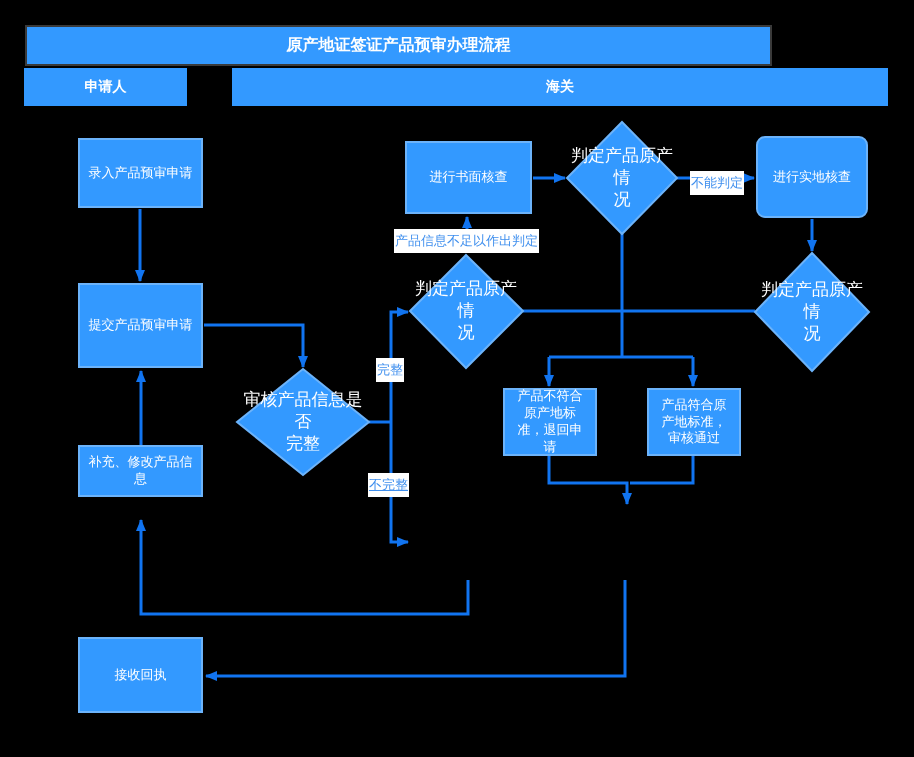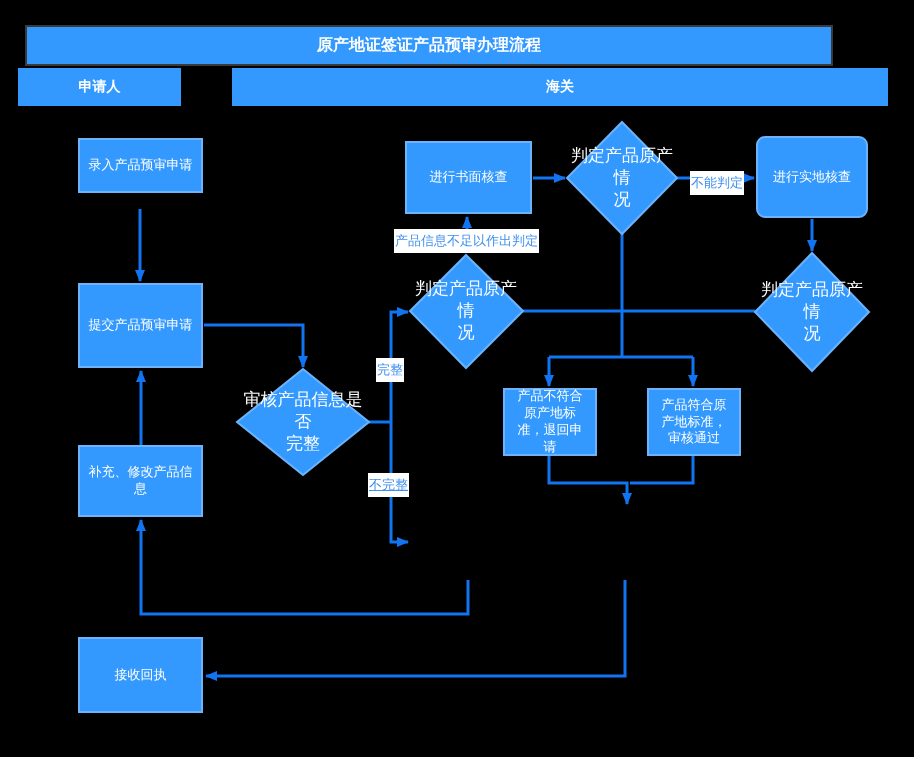--- a/index.html
+++ b/index.html
@@ -1,24 +1,24 @@
 <!DOCTYPE html>
 <html><head>
 <meta charset="utf-8">
 <style>
   html,body{margin:0;padding:0;background:#000;}
   .canvas{position:relative;width:914px;height:757px;background:#000;overflow:hidden;
           font-family:"Liberation Sans","DejaVu Sans",sans-serif;}
   
-  .title-bar{position:absolute;left:25px;top:25px;width:808px;height:41px;box-sizing:border-box;
+  .title-bar{position:absolute;left:25px;top:25px;width:747px;height:41px;box-sizing:border-box;
              background:#3399ff;border:2px solid #3a3a3a;color:#fff;font-size:16px;font-weight:bold;
              display:flex;align-items:center;justify-content:center;}
   .lane{position:absolute;top:68px;height:38px;background:#3399ff;color:#fff;font-size:14px;
         font-weight:bold;display:flex;align-items:center;justify-content:center;}
-  .lane-applicant{left:18px;width:163px;}
+  .lane-applicant{left:24px;width:163px;}
   .lane-customs{left:232px;width:656px;}
   
   svg.wires{position:absolute;left:0;top:0;width:914px;height:757px;}
   
   .node{position:absolute;box-sizing:border-box;background:#3399ff;border:2px solid #6cb3fa;
         color:#fff;font-size:13px;line-height:1.3;display:flex;align-items:center;justify-content:center;
         text-align:center;white-space:pre-line;}
   
   .dlabel{position:absolute;color:#fff;font-size:17px;line-height:1.3;display:flex;align-items:center;
           justify-content:center;text-align:center;white-space:pre-line;}
@@ -63,23 +63,23 @@
       <path d="M141 445 V371" marker-end="url(#arr)"></path>
     </g>
     <g fill="#3399ff" stroke="#6cb3fa" stroke-width="2">
       <polygon points="303,369 369,422 303,475 237,422"></polygon>
       <polygon points="466,255 523,311 466,368 410,311"></polygon>
       <polygon points="622,122 677,178 622,234 567,178"></polygon>
       <polygon points="812,253 869,312 812,371 755,312"></polygon>
     </g>
   </svg>
 
-  <div class="node" style="left:78px;top:138px;width:125px;height:55px;">录入产品预审申请</div>
+  <div class="node" style="left:78px;top:138px;width:125px;height:70px;">录入产品预审申请</div>
   <div class="node" style="left:78px;top:283px;width:125px;height:85px;">提交产品预审申请</div>
-  <div class="node" style="left:78px;top:445px;width:125px;height:72px;">补充、修改产品信
+  <div class="node" style="left:78px;top:445px;width:125px;height:52px;">补充、修改产品信
 息</div>
   <div class="node" style="left:78px;top:637px;width:125px;height:76px;">接收回执</div>
   <div class="node" style="left:405px;top:141px;width:127px;height:73px;">进行书面核查</div>
   <div class="node" style="left:756px;top:136px;width:112px;height:82px;border-radius:9px;">进行实地核查</div>
   <div class="node" style="left:503px;top:388px;width:94px;height:68px;">产品不符合
 原产地标
 准，退回申
 请</div>
   <div class="node" style="left:647px;top:388px;width:94px;height:68px;">产品符合原
 产地标准，

